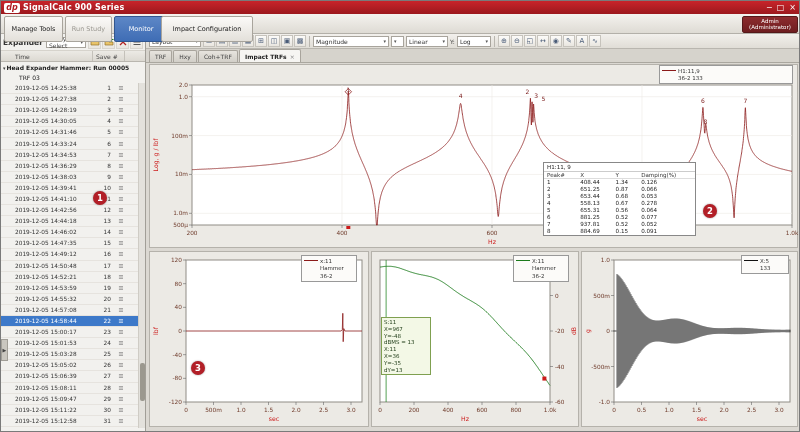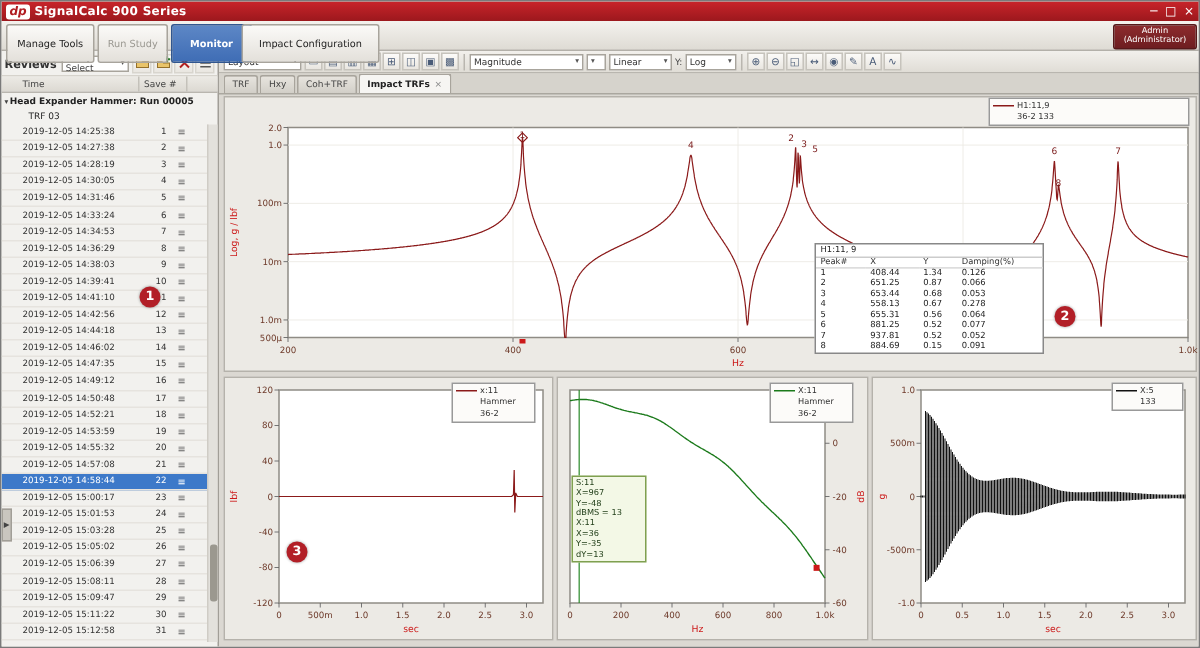--- a/index.html
+++ b/index.html
@@ -82,32 +82,32 @@
       <span>─</span>
       <span>□</span>
       <span>×</span>
     </div>
   </div>
 
   <div class="ribbon">
     <div id="ribbon-buttons">
         <div class="rbtn normal" style="left: 3px; width: 59px;">Manage Tools</div>
         <div class="rbtn disabled" style="left: 64px; width: 47px;">Run Study</div>
-        <div class="rbtn active" style="left: 113px; width: 54px; font-weight: bold;">Monitor</div>
+        <div class="rbtn active" style="left: 113px; width: 54px;">Monitor</div>
         <div class="rbtn normal" style="left: 160px; width: 92px;">Impact Configuration</div>
       </div>
     <div class="admin-btn">
       <div>Admin</div>
       <div>(Administrator)</div>
     </div>
   </div>
 
   <div class="left-panel">
     <div class="panel-header">
-      <span class="panel-title">Reviews</span>
+      <span class="panel-title">Expander</span>
       <span class="study-select">
         <span>Study Select</span>
         <span class="caret">▾</span>
       </span>
       <span id="panel-icons" class="gt-group">
           <span class="pico">
             <svg width="10" height="10" viewBox="0 0 10 10">
               <path d="M1 3h3l1 1h4v4H1z" fill="#e9c46a" stroke="#94702a" stroke-width="0.7"></path>
             </svg>
           </span>

